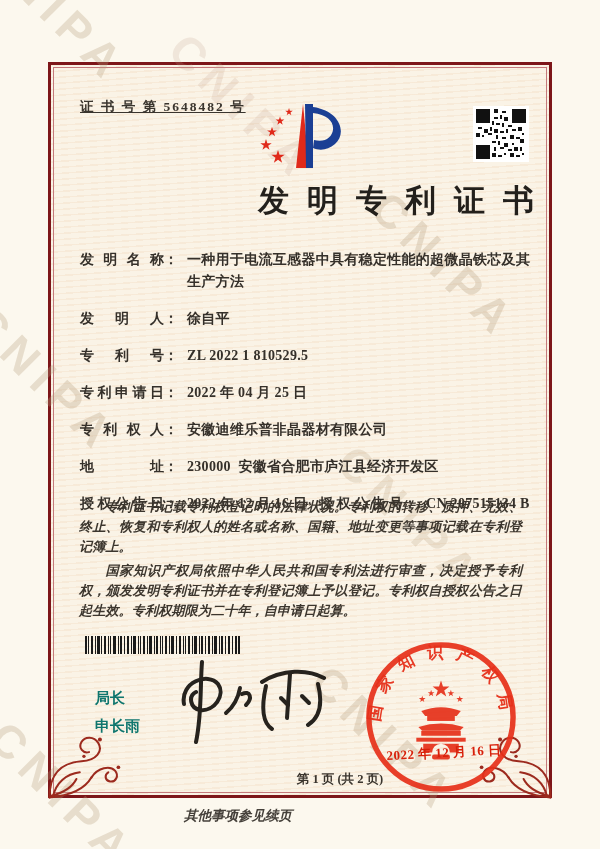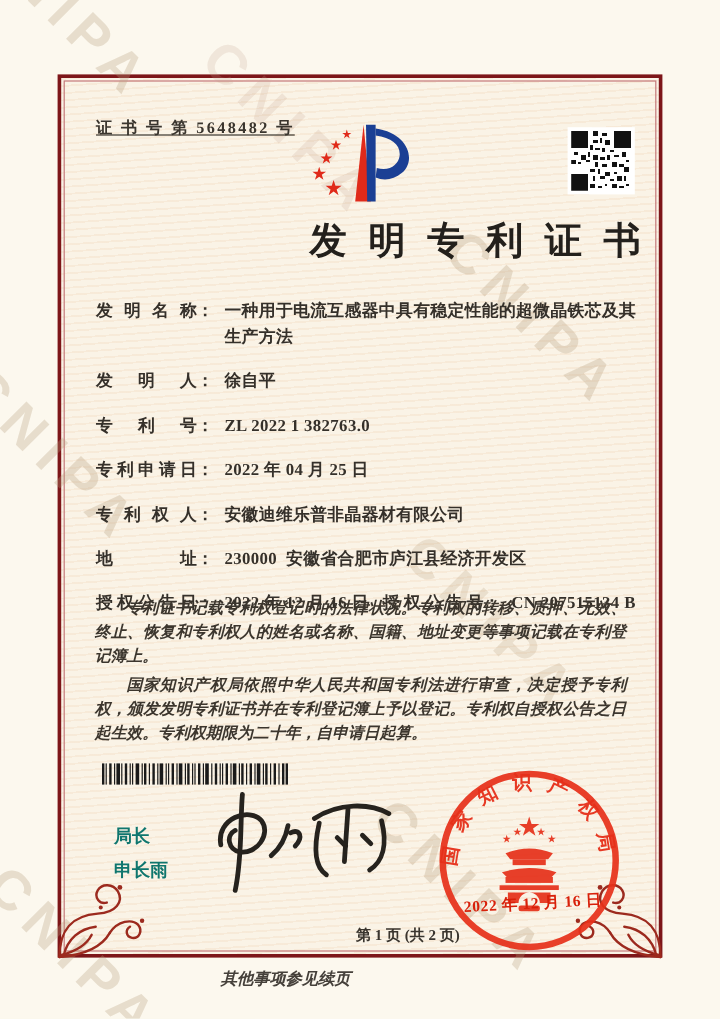--- a/index.html
+++ b/index.html
@@ -213,21 +213,21 @@
           <span class="colon">：</span>
         <span class="val">徐自平</span>
       </div>
       <div class="row">
         <span class="jlabel">
             <span>专</span>
             <span>利</span>
             <span>号</span>
           </span>
           <span class="colon">：</span>
-        <span class="val">ZL 2022 1 382763.0</span>
+        <span class="val">ZL 2022 1 810529.5</span>
       </div>
       <div class="row">
         <span class="jlabel">
             <span>专</span>
             <span>利</span>
             <span>申</span>
             <span>请</span>
             <span>日</span>
           </span>
           <span class="colon">：</span>

